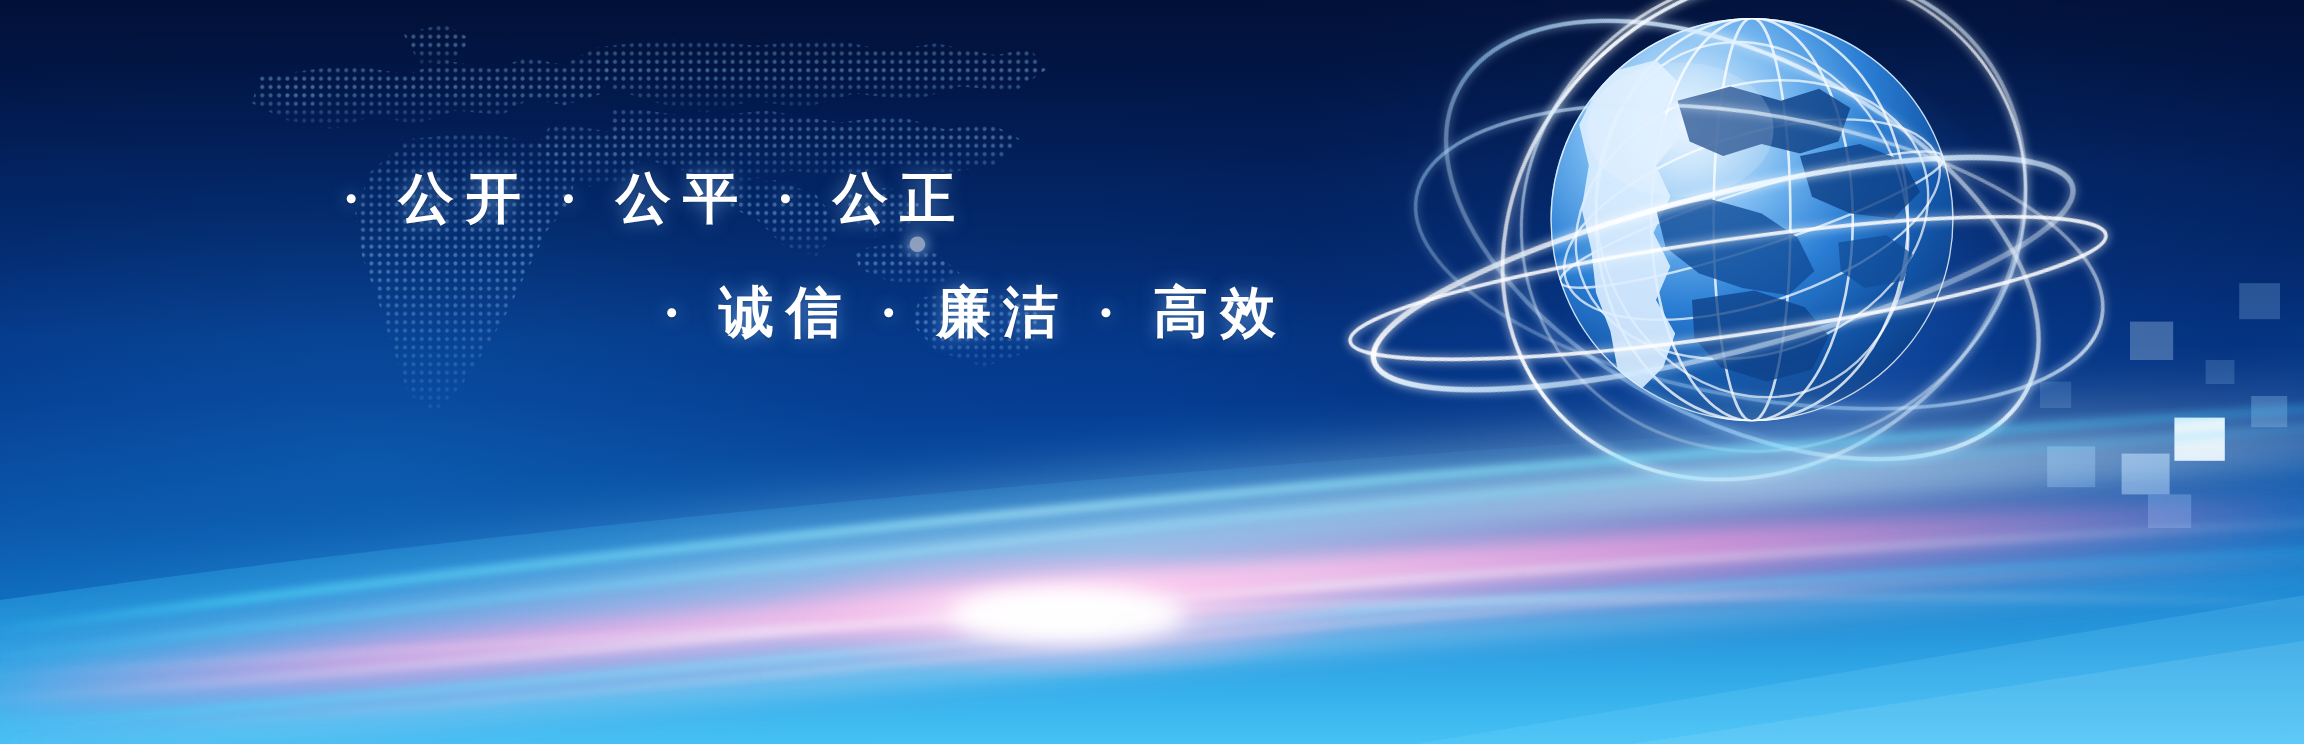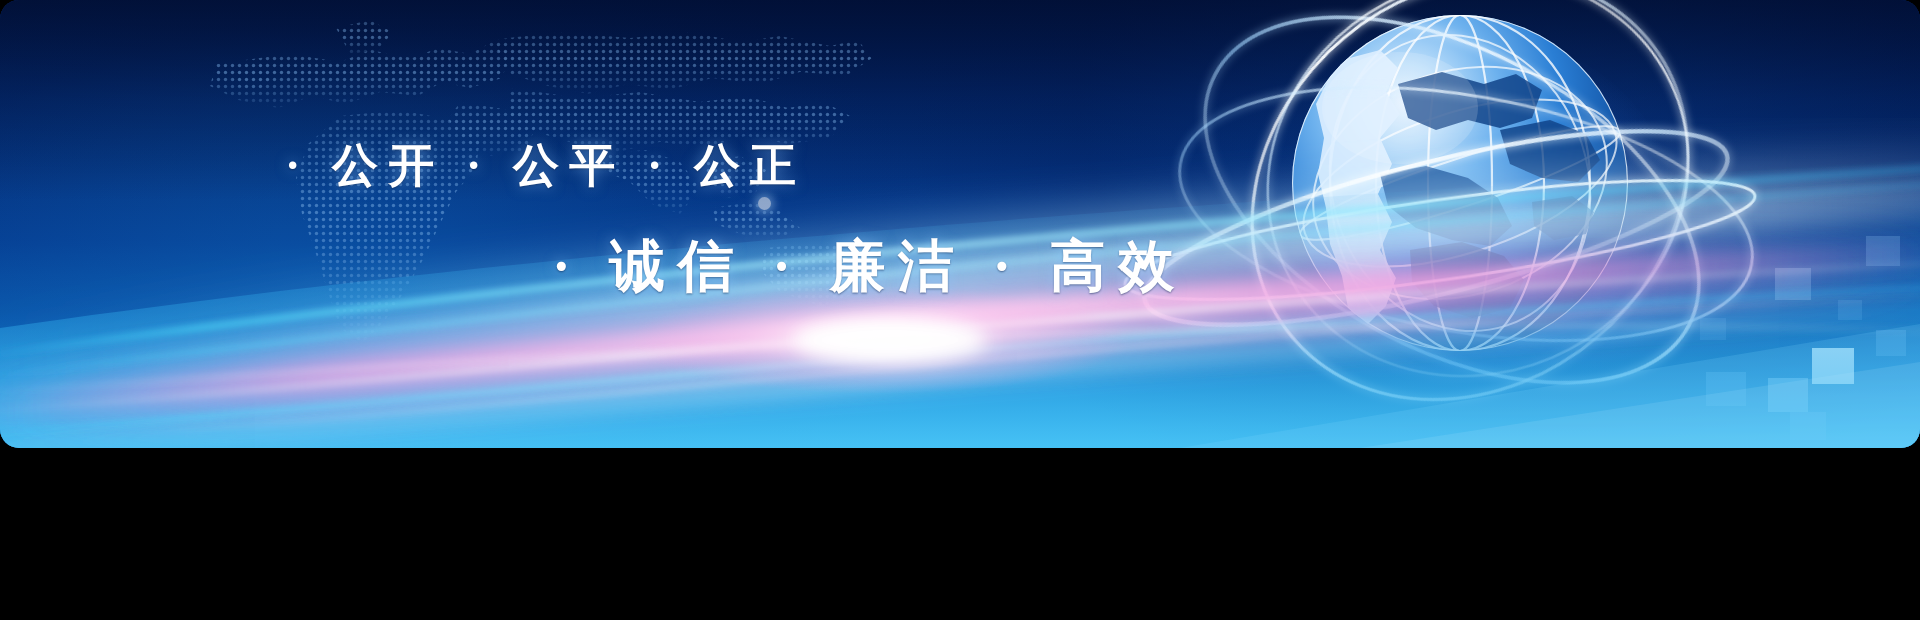--- a/index.html
+++ b/index.html
@@ -3,25 +3,24 @@
 <meta charset="utf-8">
 <style>
   html, body {
     margin: 0;
     padding: 0;
     background: #000;
   }
   #banner {
     position: relative;
     width: 1920px;
-    height: 448px;
+    height: 620px;
     overflow: hidden;
     font-family: "Liberation Serif", "DejaVu Serif", serif;
     background: #04246b;
-    border-radius: 19px;
   }
 
   
   .layer { position: absolute; inset: 0; }
   .bg-grad {
     background: linear-gradient(to bottom,
       #021b55 0%,
       #03266a 18%,
       #04317d 36%,
       #053d92 54%,
@@ -74,21 +73,21 @@
   }
   .line-1 {
     position: absolute;
     left: 285px; top: 143px;
     font-size: 46px;
     line-height: 1;
   }
   .line-2 {
     position: absolute;
     left: 552px; top: 238px;
-    font-size: 56px;
+    font-size: 46px;
     line-height: 1;
     text-align: right;
   }
 </style>
 </head>
 <body>
 
 <div id="banner">
 
   <div class="layer bg-grad"></div>

